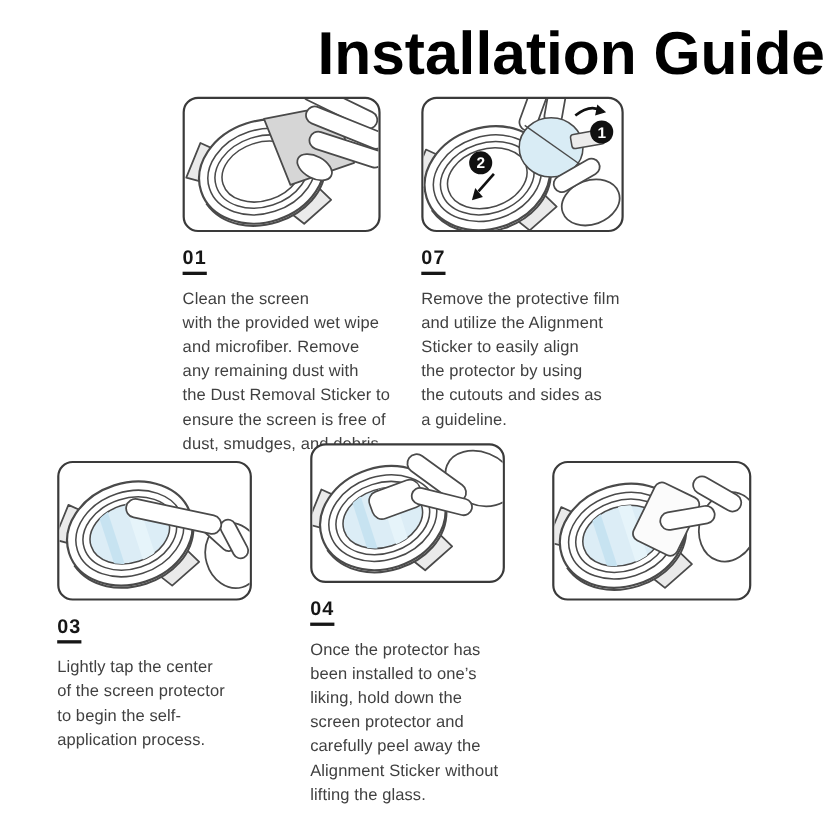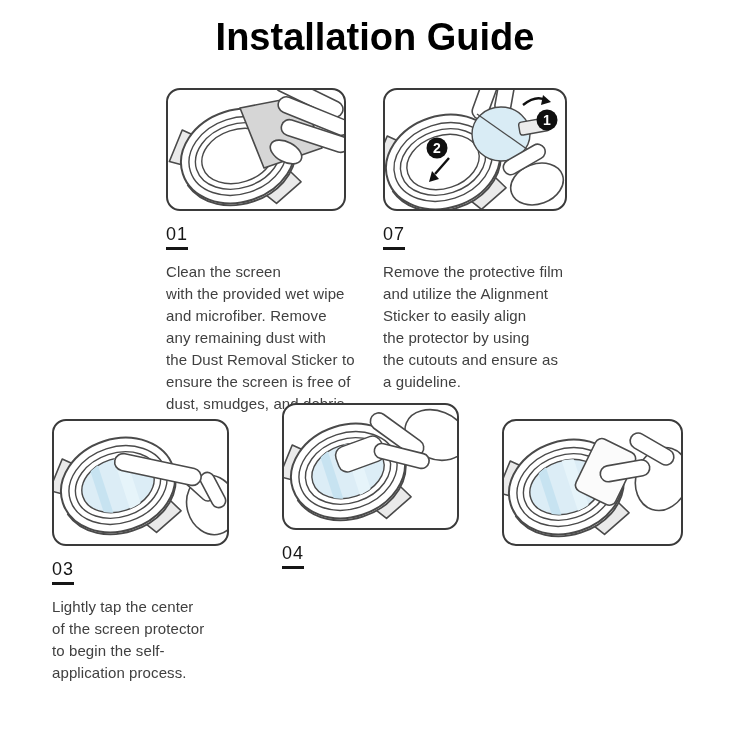--- a/index.html
+++ b/index.html
@@ -1,41 +1,41 @@
 <!DOCTYPE html>
 <html><head>
 <meta charset="utf-8">
 <style>
   html,body{margin:0;padding:0;}
   body{
     width:750px;height:750px;background:#ffffff;position:relative;overflow:hidden;
     font-family:"Liberation Sans", sans-serif;color:#1c1c1c;
   }
   .title{
-    position:absolute;top:16px;left:0;right:0;text-align:center;
-    font-size:38px;font-weight:bold;color:#000;letter-spacing:0;
+    position:absolute;top:16px;left:0;right:0;text-align:right;
+    font-size:55px;font-weight:bold;color:#000;letter-spacing:0;
   }
   .step{position:absolute;}
   .figure{
     border:2.5px solid #3a3a3a;border-radius:14px;background:#fff;
     box-sizing:border-box;overflow:hidden;
   }
   .figure svg{display:block;width:100%;height:100%;}
   #s1 .figure{width:180px;height:123px;}
   #s2 .figure{width:184px;height:123px;}
   #s3 .figure,#s4 .figure{width:177px;height:127px;}
   #s5 .figure{width:181px;height:127px;}
   #s1{left:166px;top:88px;width:206px;}
   #s2{left:383px;top:88px;width:202px;}
   #s3{left:52px;top:419px;width:196px;}
   #s4{left:282px;top:403px;width:200px;}
   #s5{left:502px;top:419px;width:206px;}
   .step-number{margin-top:13px;}
   .step-number span{
-    display:inline-block;font-size:18px;font-weight:normal;color:#161616;
+    display:inline-block;font-size:18px;font-weight:bold;color:#161616;
     border-bottom:3px solid #161616;padding-bottom:2px;letter-spacing:1px;
   }
   .step-text{
     margin-top:11px;font-size:15px;line-height:22px;color:#404040;
     white-space:pre-line;letter-spacing:0.1px;
   }
   .defs-holder{position:absolute;width:0;height:0;}
 </style>
 </head>
 <body>
@@ -109,21 +109,21 @@
       <text x="52" y="63" text-anchor="middle" font-size="14" font-weight="bold" fill="#ffffff" font-family="Liberation Sans, sans-serif">2</text>
       <path d="M64,68 L50,84" stroke="#101010" stroke-width="2.4" fill="none"></path>
       <path d="M44,92 L54,89 L47,81 Z" fill="#101010"></path>
     </svg>
   </div>
   <div class="step-number"><span>07</span></div>
   <div class="step-text">Remove the protective film
 and utilize the Alignment
 Sticker to easily align
 the protector by using
-the cutouts and ensure as
+the cutouts and sides as
 a guideline.</div>
 </div>
 
 <div class="step" id="s3">
   <div class="figure">
     <svg viewBox="0 0 173 123">
       <use href="#watchbase" transform="translate(64,64) rotate(-18)" style="--screen:#dcedf6;--stripe1:#c7e3f1;--stripe2:#e6f4fa"></use>
       <g fill="#ffffff" stroke="#4a4a4a" stroke-width="1.6">
         <ellipse cx="158" cy="84" rx="25" ry="30" transform="rotate(-16 158 84)"></ellipse>
         <rect x="126" y="58" width="38" height="14" rx="7" transform="rotate(42 145 65)"></rect>
@@ -145,20 +145,27 @@
       <use href="#watchbase" transform="translate(64,66) rotate(-18)" style="--screen:#dcedf6;--stripe1:#c7e3f1;--stripe2:#e6f4fa"></use>
       <rect x="52" y="36" width="48" height="26" rx="9" transform="rotate(-20 76 49)" fill="#ffffff" stroke="#4a4a4a" stroke-width="1.5"></rect>
       <g fill="#ffffff" stroke="#4a4a4a" stroke-width="1.6">
         <ellipse cx="152" cy="30" rx="32" ry="24" transform="rotate(22 152 30)"></ellipse>
         <rect x="84" y="12" width="62" height="17" rx="8.5" transform="rotate(36 100 22)"></rect>
         <rect x="90" y="42" width="56" height="15" rx="7.5" transform="rotate(14 112 49)"></rect>
       </g>
     </svg>
   </div>
   <div class="step-number"><span>04</span></div>
+  <div class="step-text">Once the protector has
+been installed to one’s
+liking, hold down the
+screen protector and
+carefully peel away the
+Alignment Sticker without
+lifting the glass.</div>
 </div>
 
 <div class="step" id="s5">
   <div class="figure">
     <svg viewBox="0 0 177 123">
       <use href="#watchbase" transform="translate(62,66) rotate(-18)" style="--screen:#dcedf6;--stripe1:#c7e3f1;--stripe2:#e6f4fa"></use>
       <rect x="80" y="22" width="44" height="58" rx="7" transform="rotate(26 102 50)" fill="#fbfbfb" stroke="#4a4a4a" stroke-width="1.6"></rect>
       <g fill="#ffffff" stroke="#4a4a4a" stroke-width="1.6">
         <ellipse cx="158" cy="58" rx="26" ry="32" transform="rotate(18 158 58)"></ellipse>
         <rect x="124" y="20" width="48" height="16" rx="8" transform="rotate(30 148 28)"></rect>

